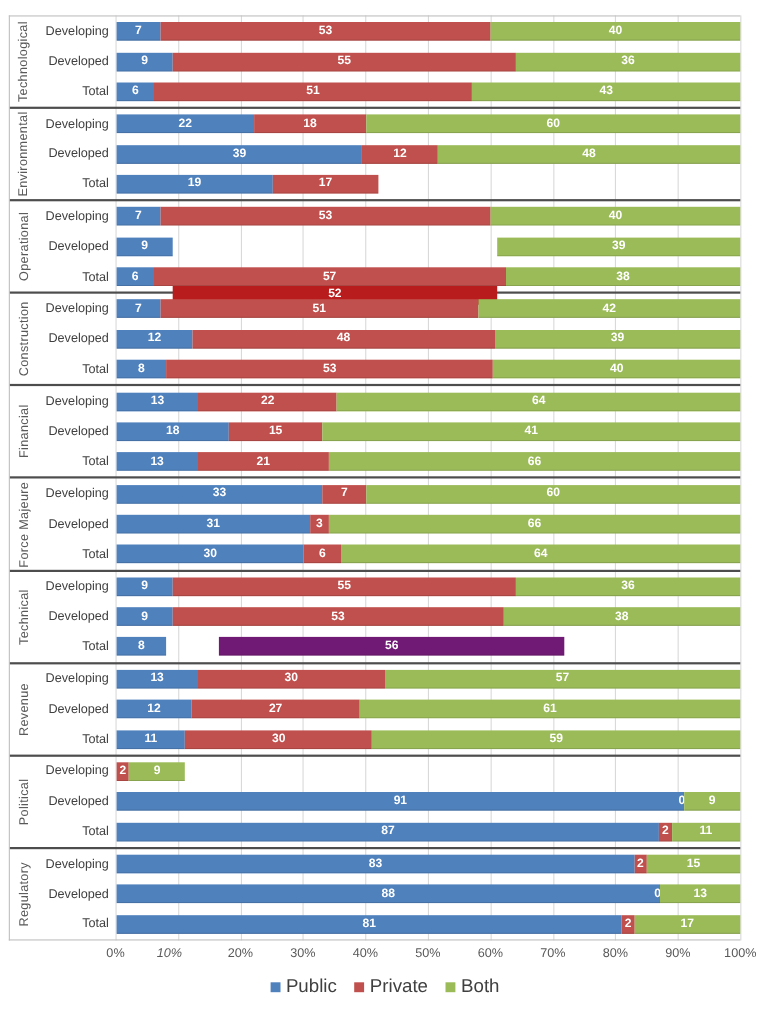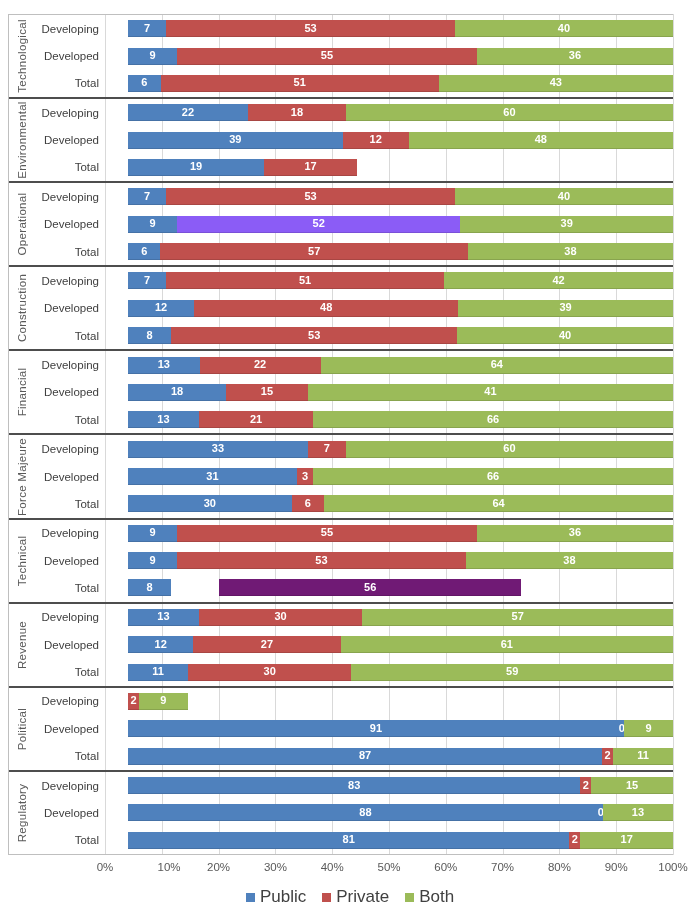--- a/index.html
+++ b/index.html
@@ -19,21 +19,21 @@
            display:flex; flex-direction:column; }
   .group:last-child { border-bottom:none; }
   .group-label {
     position:absolute; left:0; top:0; bottom:0; width:26px;
     display:flex; align-items:center; justify-content:center; pointer-events:none;
   }
   .group-label span {
     transform:rotate(-90deg); white-space:nowrap;
     font-size:11.5px; color:#595959; letter-spacing:0.3px;
   }
-  .row { flex:1 1 0; display:flex; align-items:center;gap:22px; }
+  .row { flex:1 1 0; display:flex; align-items:center; }
   .row-label {
     width:97px; box-sizing:border-box; padding-right:7px; text-align:right;
     font-size:11.5px; color:#404040; flex:0 0 auto;
   }
   .bar { flex:1 1 auto; height:17px; display:flex; }
   .seg { position:relative; height:100%; box-shadow:inset 0 -1px 0 rgba(0,0,0,0.12); }
   .seg .val {
     position:absolute; top:50%; left:50%; transform:translate(-50%,-52%);
     color:#ffffff; font-weight:bold; font-size:11px; line-height:1; white-space:nowrap;
   }
@@ -177,21 +177,21 @@
               <span class="val">40</span>
             </div>
           </div>
         </div>
         <div class="row">
           <div class="row-label">Developed</div>
           <div class="bar">
             <div class="seg" style="width: 9%; background: rgb(79, 129, 189);">
               <span class="val">9</span>
             </div>
-            <div class="seg" style="width: 52%; background: #8b5cf6;">
+            <div class="seg" style="width: 52%; background: #b91c1c; margin-top: 44px;">
               <span class="val">52</span>
             </div>
             <div class="seg" style="width: 39%; background: rgb(155, 187, 89);">
               <span class="val">39</span>
             </div>
           </div>
         </div>
         <div class="row">
           <div class="row-label">Total</div>
           <div class="bar">
@@ -526,21 +526,21 @@
             </div>
             <div class="seg" style="width: 17%; background: rgb(155, 187, 89);">
               <span class="val">17</span>
             </div>
           </div>
         </div>
       </div>
     </div>
   <div id="xaxis">
       <div class="tick" style="left: 105px;">0%</div>
-      <div class="tick" style="left: 169px;">10%</div>
+      <div class="tick" style="left: 154px; font-style: italic;">10%</div>
       <div class="tick" style="left: 218.6px;">20%</div>
       <div class="tick" style="left: 275.4px;">30%</div>
       <div class="tick" style="left: 332.2px;">40%</div>
       <div class="tick" style="left: 389px;">50%</div>
       <div class="tick" style="left: 445.8px;">60%</div>
       <div class="tick" style="left: 502.6px;">70%</div>
       <div class="tick" style="left: 559.4px;">80%</div>
       <div class="tick" style="left: 616.2px;">90%</div>
       <div class="tick" style="left: 673px;">100%</div>
     </div>

